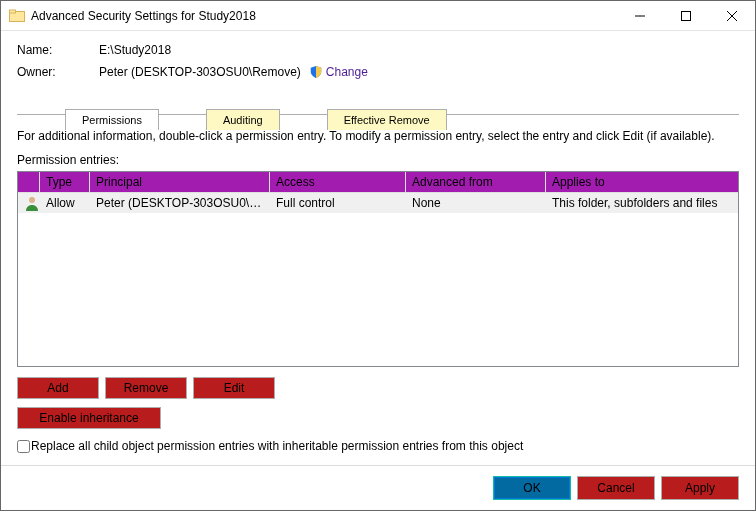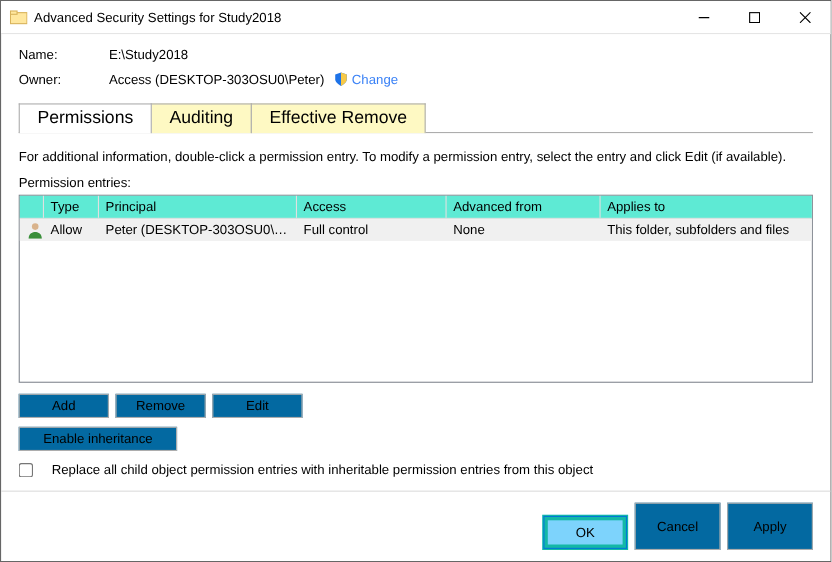--- a/index.html
+++ b/index.html
@@ -18,64 +18,64 @@
   .titlebar { height:30px; display:flex; align-items:center; background:#fff; border-bottom:1px solid #e5e5e5; }
   .titlebar .icon { width:16px; height:16px; margin:0 6px 0 8px; }
   .titlebar .title { flex:1; font-size:12px; color:#000; }
   .win-controls { display:flex; height:100%; }
   .win-btn { width:46px; display:flex; align-items:center; justify-content:center; color:#000; }
   
   .content { flex:1; padding:12px 16px 10px 16px; display:flex; flex-direction:column; }
   .info-row { display:flex; align-items:center; margin-bottom:8px; }
   .info-label { width:82px; }
   .shield { width:14px; height:14px; vertical-align:-2px; margin:0 3px 0 8px; }
-  .link { color:#3b82f6; cursor:pointer; }
+  .link { color:#4c1d95; cursor:pointer; }
   
   .tabstrip { display:flex; margin-top:6px; position:relative; }
   .tab {
     padding:4px 16px; border:1px solid #adadad; border-bottom:none;
-    background:#fff; position:relative; top:1px; font-size:16px;
-    margin-right:-1px; cursor:default;
+    background:#fff; position:relative; top:16px; font-size:11px;
+    margin-right:-1px; cursor:default;margin-left:48px;
   }
   .tab.inactive { background:#fef9c3; }
   .tab.active { background:#fff; z-index:2; }
   .tabline { border-top:1px solid #adadad; margin-top:0; }
   
   .desc { margin:14px 0 10px 0; }
   .sub { margin-bottom:4px; }
   .table-wrap { border:1px solid #828790; flex:1; min-height:150px; background:#fff; }
-  .thead { display:flex; background:#5eead4; border-bottom:1px solid #e0e0e0; }
+  .thead { display:flex; background:#a21caf; border-bottom:1px solid #e0e0e0; }
   .th, .td { padding:3px 6px; font-size:12px; overflow:hidden; white-space:nowrap; text-overflow:ellipsis; }
   .th { border-right:1px solid #e0e0e0; color:#000; }
   .col-icon { width:22px; flex:0 0 22px; border-right:none; }
   .thead .col-icon { border-right:1px solid #e0e0e0; }
   .col-type { width:50px; flex:0 0 50px; }
   .col-prin { width:180px; flex:0 0 180px; }
   .col-acc { width:136px; flex:0 0 136px; }
   .col-inh { width:140px; flex:0 0 140px; }
   .col-app { flex:1; }
   .trow { display:flex; align-items:center; height:20px; }
   .trow.sel { background:#f0f0f0; }
   .user-icon { width:16px; height:16px; display:block; margin:auto; }
   
   .btnrow { margin-top:10px; display:flex; gap:6px; }
   .btnrow2 { margin-top:8px; }
   button.std {
-    font:12px "Segoe UI", sans-serif; background:#0369a1;
+    font:12px "Segoe UI", sans-serif; background:#b91c1c;
     border:1px solid #adadad; padding:3px 0; width:82px; cursor:default;
   }
   button.std.wide { width:144px; }
   
-  .check-row { margin-top:10px; display:flex; align-items:center; gap:17px; }
+  .check-row { margin-top:10px; display:flex; align-items:center; gap:1px; }
   .check-row input { width:13px; height:13px; margin:0; }
   
   .footline { border-top:1px solid #dcdcdc; margin:12px -16px 0 -16px; }
   .footer { display:flex; justify-content:flex-end; gap:6px; padding:10px 0 0 0; }
   .footer button.std { width:78px; padding:4px 0; }
-  .footer button.default { border:5px solid #14b8a6; outline:1px solid #0078d7; outline-offset:-2px; background:#7dd3fc;margin-top:11px; }
+  .footer button.default { border:1px solid #14b8a6; outline:1px solid #0078d7; outline-offset:-2px; background:#0369a1; }
 </style>
 </head>
 <body>
 
 <div class="window">
 
   <div class="titlebar">
     <svg class="icon" viewBox="0 0 16 16">
       <rect x="0.5" y="3.5" width="15" height="10" fill="#ffe79e" stroke="#d9b35b"></rect>
       <rect x="0.5" y="2" width="6" height="3" fill="#ffe79e" stroke="#d9b35b"></rect>
@@ -101,21 +101,21 @@
   </div>
 
   <div class="content">
 
     <div class="info-row">
       <span class="info-label">Name:</span>
       <span>E:\Study2018</span>
     </div>
     <div class="info-row">
       <span class="info-label">Owner:</span>
-      <span>Access (DESKTOP-303OSU0\Peter)</span>
+      <span>Peter (DESKTOP-303OSU0\Remove)</span>
       <svg class="shield" viewBox="0 0 16 16">
         <path d="M8 1 L14 3 V8 C14 12 8 15 8 15 C8 15 2 12 2 8 V3 Z" fill="#1e73e8"></path>
         <path d="M8 1 L14 3 V8 C14 12 8 15 8 15 Z" fill="#f7c948"></path>
       </svg>
       <span class="link">Change</span>
     </div>
 
     <div class="tabstrip">
       <div class="tab active">Permissions</div>
       <div class="tab inactive">Auditing</div>

